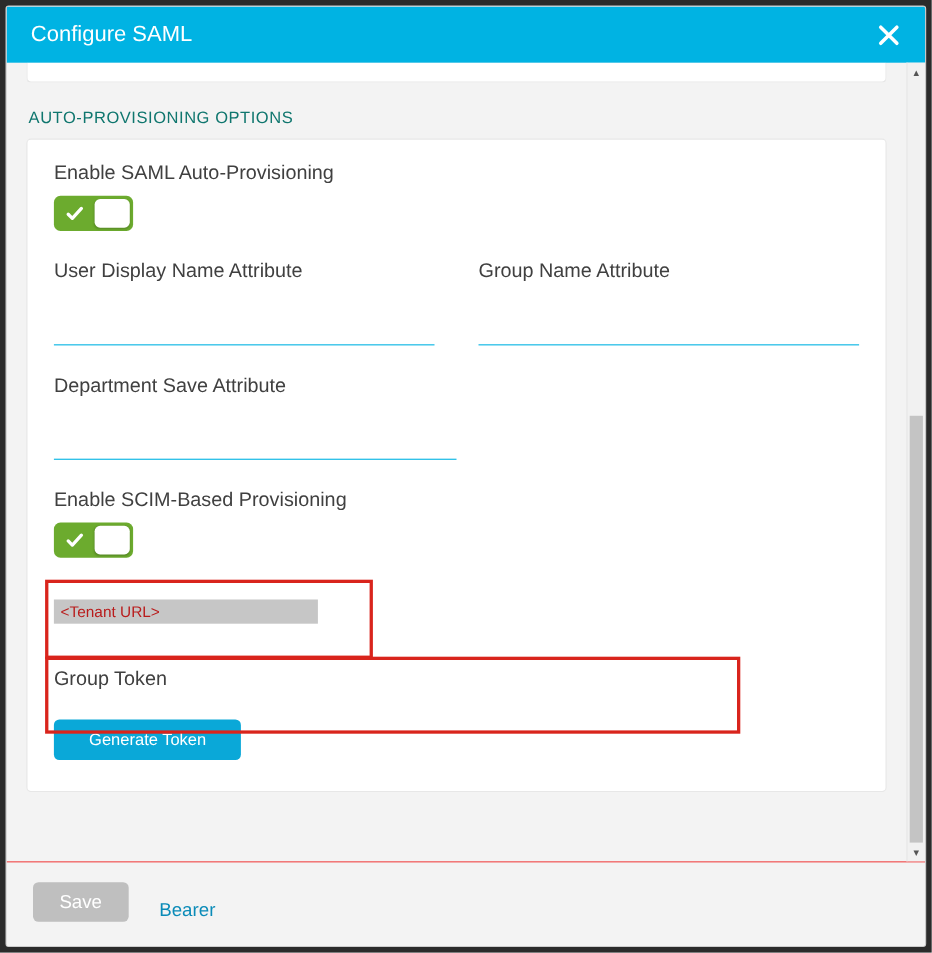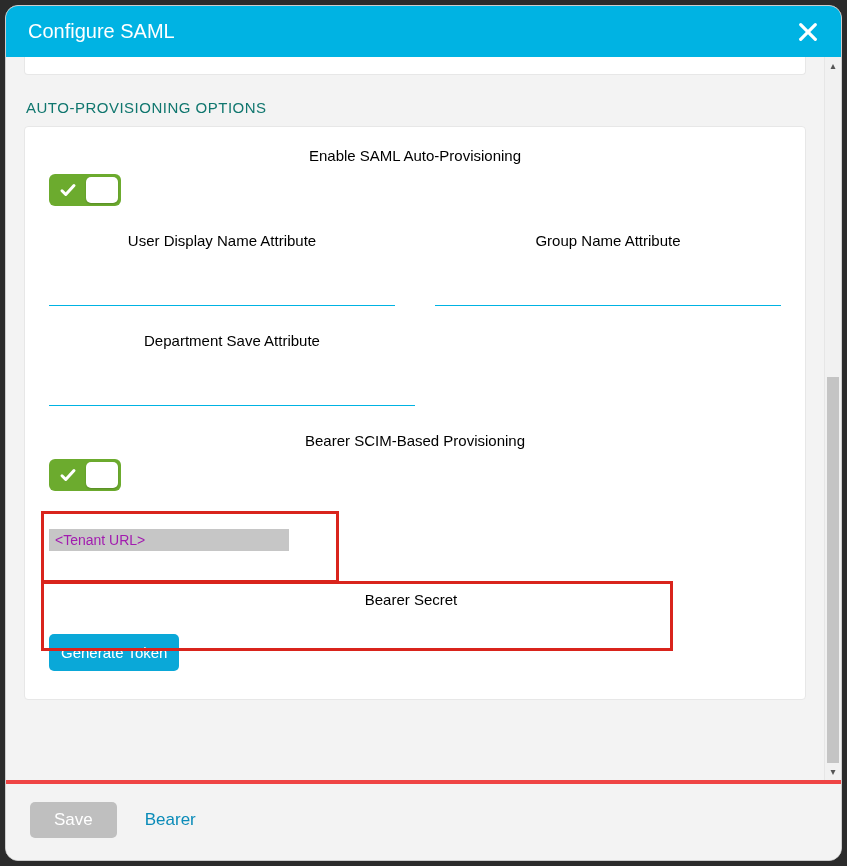--- a/index.html
+++ b/index.html
@@ -9,21 +9,21 @@
     background: #2b2b2b;
     display: flex;
     align-items: center;
     justify-content: center;
   }
   .modal {
     width: 837px;
     height: 856px;
     background: #f3f3f3;
     border: 1px solid #ccc;
-    border-radius: 13px;
+    border-radius: 3px;
     position: relative;
     display: flex;
     flex-direction: column;
     overflow: hidden;
   }
   .modal-header {
     background: #00b3e3;
     color: #fff;
     padding: 14px 22px;
     display: flex;
@@ -97,25 +97,24 @@
 
   .card {
     background: #fff;
     border: 1px solid #e7e7e7;
     border-radius: 4px;
     padding: 20px 24px 28px 24px;
     position: relative;
   }
 
   .field-label {
-    color: #000000;
-    font-size: 15px;
+    color: #404040;
+    font-size: 18px;
     margin-bottom: 10px;
     display: block;
-    text-align: center;
   }
 
   .toggle {
     width: 72px;
     height: 32px;
     background: #6cab2e;
     border-radius: 6px;
     position: relative;
     cursor: pointer;
     display: flex;
@@ -168,46 +167,46 @@
     pointer-events: none;
   }
   .hb1 { left: 0; top: 2px; width: 298px; height: 72px; }
   .hb2 { left: 0; top: 2px; width: 632px; height: 70px; }
 
   .ro-input {
     display: block;
     background: #c6c6c6;
     border: none;
     font-size: 14px;
-    color: #a21caf;
+    color: #b91c1c;
     padding: 4px 6px;
     margin-top: 8px;
     height: 22px;
   }
   .ro-input.w1 { width: 240px; }
   .ro-input.w2 { width: 610px; }
 
   .gen-btn {
     margin-top: 16px;
     background: #0aa8d8;
     color: #fff;
     border: none;
     border-radius: 5px;
-    padding: 10px 12px;
+    padding: 10px 32px;
     font-size: 15px;
     cursor: pointer;
   }
 
   .modal-footer {
     background: #f3f3f3;
     padding: 18px 24px 22px 24px;
     display: flex;
-    align-items: center;
+    align-items: flex-end;
     gap: 28px;
-    border-top: 4px solid #ef4444;
+    border-top: 1px solid #ef4444;
   }
   .save-btn {
     background: #bfbfbf;
     color: #fff;
     border: none;
     border-radius: 5px;
     padding: 8px 24px;
     font-size: 17px;
     cursor: pointer;
   }
@@ -268,39 +267,39 @@
         </div>
 
         <div class="row">
           <div class="col" style="max-width:50%">
             <label class="field-label">Department Save Attribute</label>
             <input class="line-input" type="text" value="" style="">
           </div>
         </div>
 
         <div class="mt26">
-          <label class="field-label">Bearer SCIM-Based Provisioning</label>
+          <label class="field-label">Enable SCIM-Based Provisioning</label>
           <div class="toggle">
             <span class="check">
               <svg viewBox="0 0 24 24" fill="none" stroke="#fff" stroke-width="4" stroke-linecap="round" stroke-linejoin="round">
                   <polyline points="4 13 9 18 20 6"></polyline>
                 </svg>
             </span>
             <span class="knob"></span>
           </div>
         </div>
 
         <div class="highlight-group mt18">
           <div class="highlight-box hb1"></div>
           <input class="ro-input w1" type="text" readonly="" value="&lt;Tenant URL&gt;" style="">
         </div>
 
         <div class="highlight-group mt18">
           <div class="highlight-box hb2"></div>
-          <label class="field-label" style="margin-bottom:0">Bearer Secret</label>
+          <label class="field-label" style="margin-bottom:0">Group Token</label>
         </div>
 
         <button class="gen-btn">Generate Token</button>
 
       </div>
     </div>
 
     <div class="scrollbar">
       <div class="sb-arrow">▴</div>
       <div class="sb-track">

